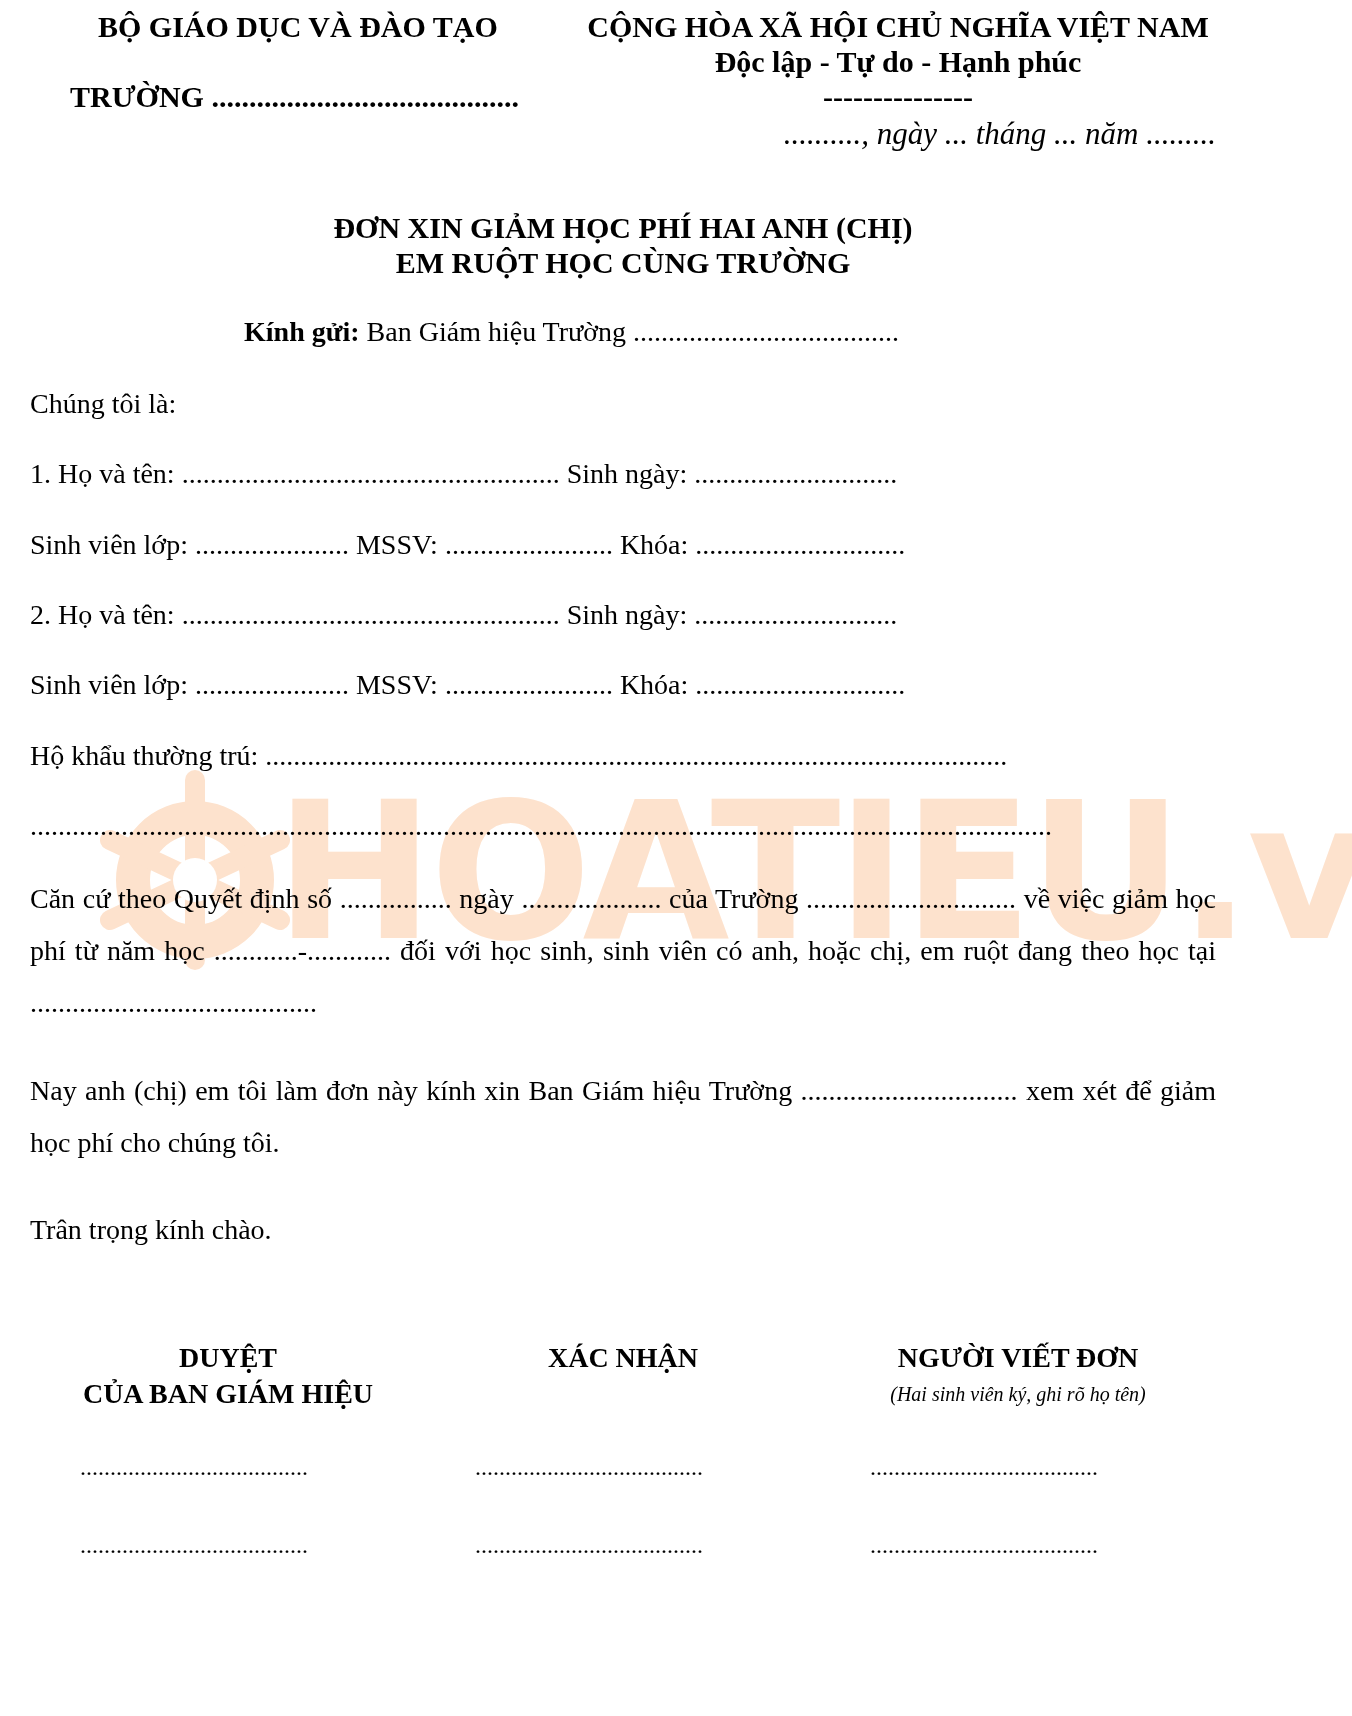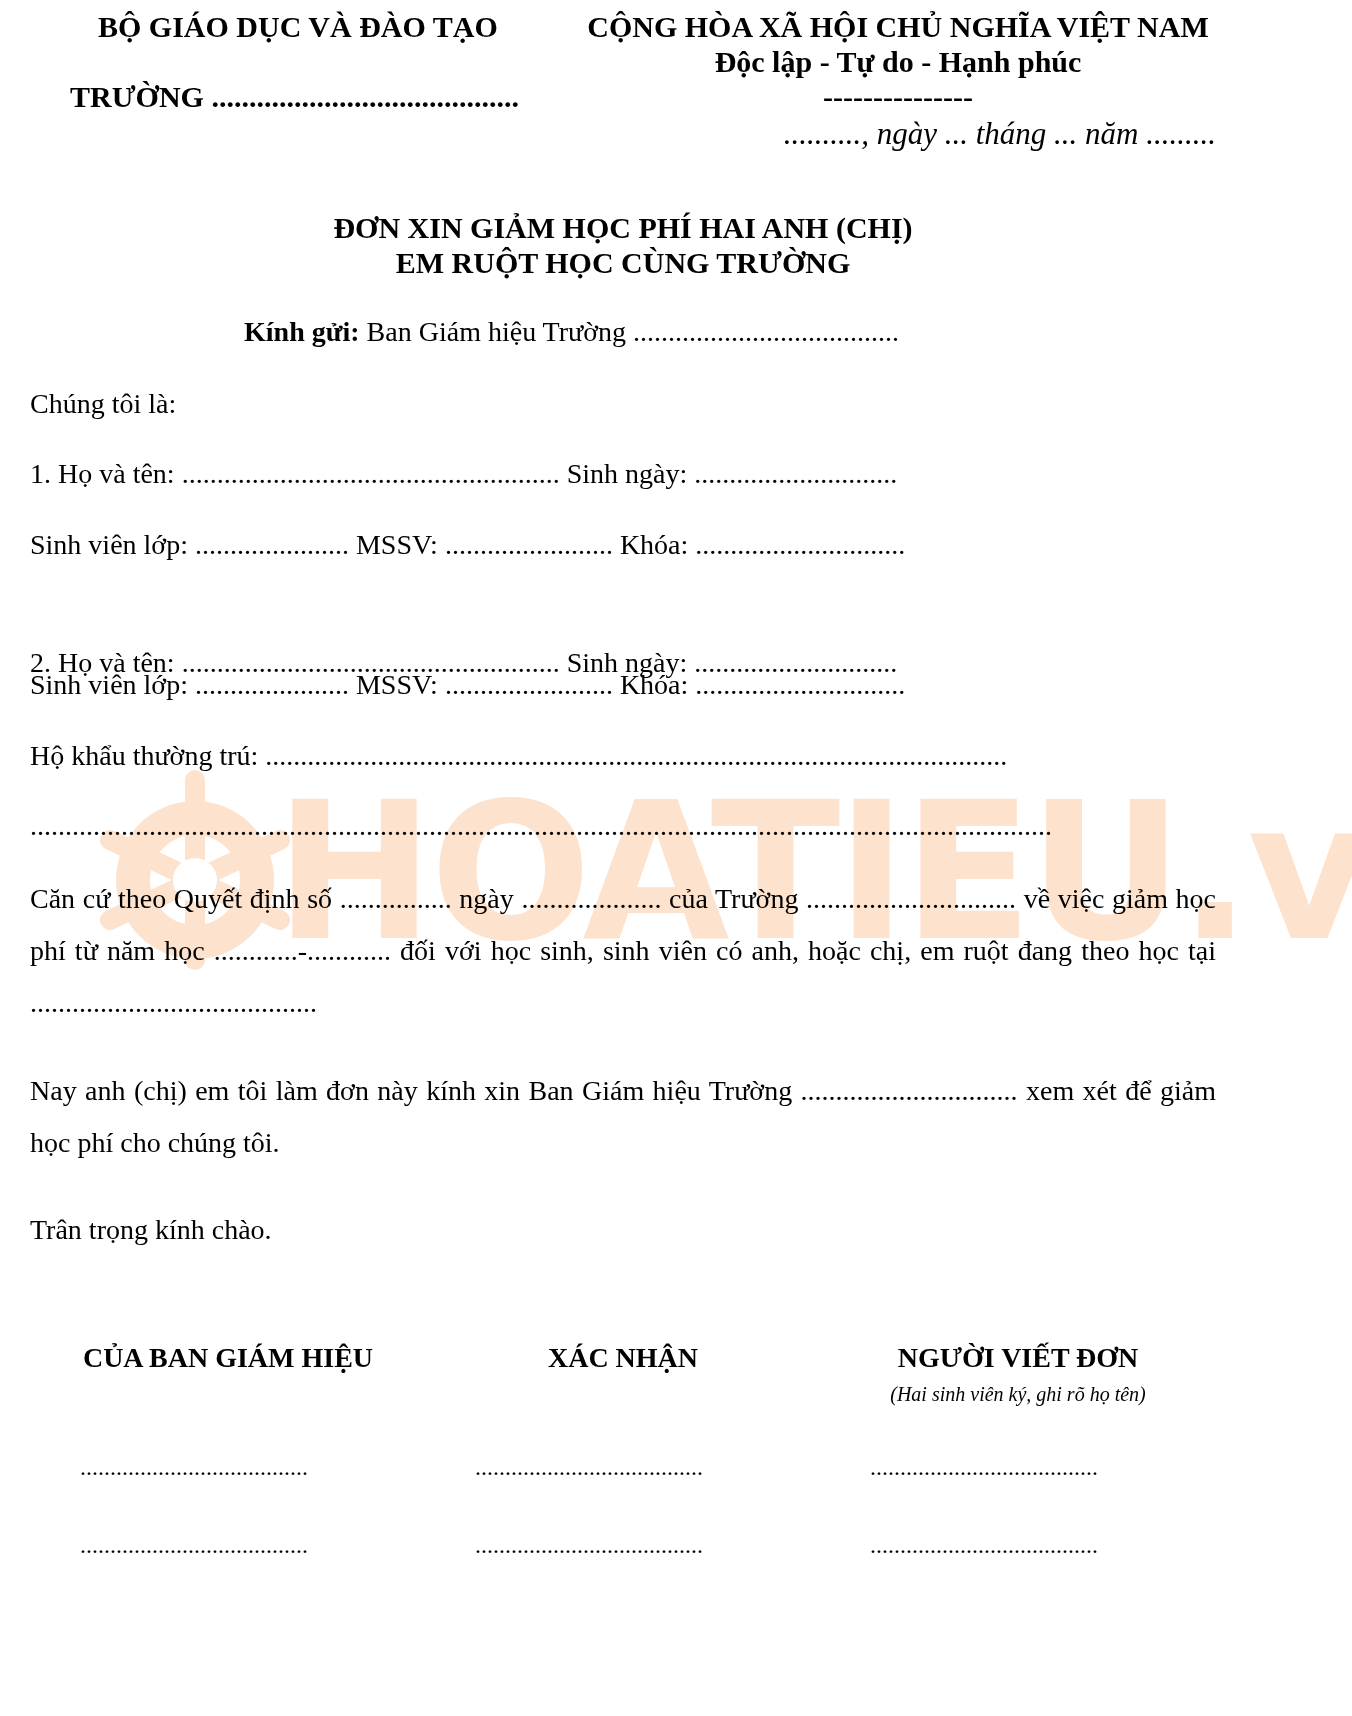--- a/index.html
+++ b/index.html
@@ -69,31 +69,32 @@
   <div class="abs title center" style="left:0; width:1246px; top:245px;">EM RUỘT HỌC CÙNG TRƯỜNG</div>
 
   <div class="abs" style="left:244px; top:316px; font-size:28px;">
     <span class="bold">Kính gửi:</span>
     <span>Ban Giám hiệu Trường ......................................</span>
   </div>
 
   <div class="abs body-line" style="top:388px;">Chúng tôi là:</div>
   <div class="abs body-line" style="top:458px;">1. Họ và tên: ...................................................... Sinh ngày: .............................</div>
   <div class="abs body-line" style="top:529px;">Sinh viên lớp: ...................... MSSV: ........................ Khóa: ..............................</div>
-  <div class="abs body-line" style="top:599px;margin-top:48px;">2. Họ và tên: ...................................................... Sinh ngày: .............................</div>
+  <div class="abs body-line" style="top:599px;">2. Họ và tên: ...................................................... Sinh ngày: .............................</div>
   <div class="abs body-line" style="top:669px;">Sinh viên lớp: ...................... MSSV: ........................ Khóa: ..............................</div>
   <div class="abs body-line" style="top:740px;">Hộ khẩu thường trú: ..........................................................................................................</div>
   <div class="abs body-line" style="top:810px;">..................................................................................................................................................</div>
 
   <div class="para" style="top:873px;">Căn cứ theo Quyết định số ................ ngày .................... của Trường .............................. về việc giảm học phí từ năm học ............-............ đối với học sinh, sinh viên có anh, hoặc chị, em ruột đang theo học tại .........................................</div>
   <div class="para" style="top:1065px;">Nay anh (chị) em tôi làm đơn này kính xin Ban Giám hiệu Trường ............................... xem xét để giảm học phí cho chúng tôi.</div>
 
   <div class="abs body-line" style="top:1214px;">Trân trọng kính chào.</div>
 
   <div class="sig-col" style="left:28px; top:1340px;">
+    <div class="sig-title">DUYỆT</div>
     <div class="sig-title">CỦA BAN GIÁM HIỆU</div>
   </div>
   <div class="sig-col" style="left:423px; top:1340px;">
     <div class="sig-title">XÁC NHẬN</div>
   </div>
   <div class="sig-col" style="left:818px; top:1340px;">
     <div class="sig-title">NGƯỜI VIẾT ĐƠN</div>
     <div class="sig-sub ital">(Hai sinh viên ký, ghi rõ họ tên)</div>
   </div>
 

